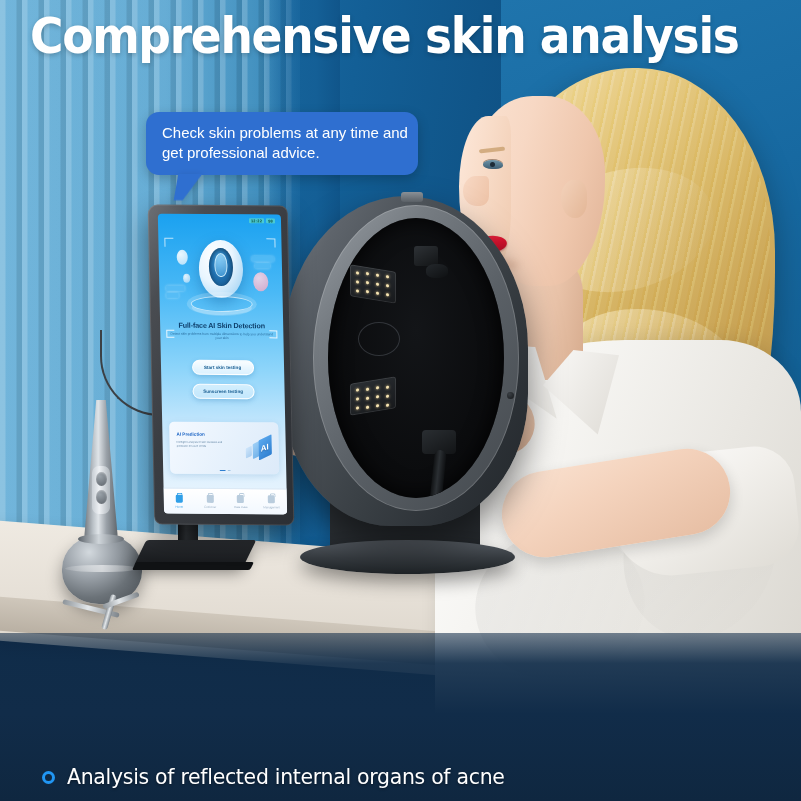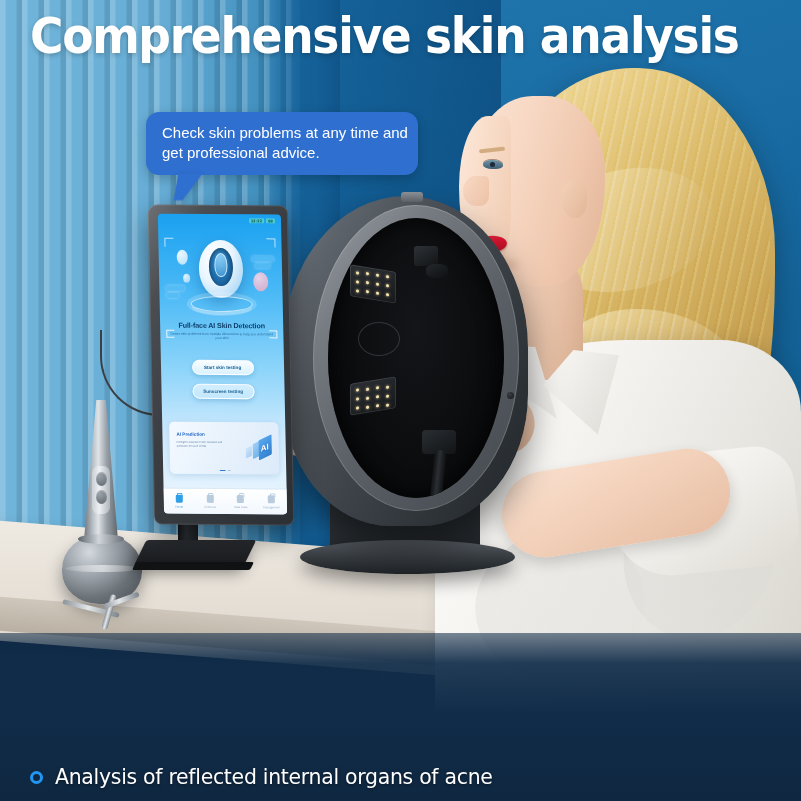--- a/index.html
+++ b/index.html
@@ -523,21 +523,21 @@
     background:linear-gradient(170deg,#f9e0cf,#ecc5ab);
     transform:rotate(6deg);
   }
 
   
   .band{
     position:absolute; left:0; bottom:0; width:801px; height:168px;
     background:linear-gradient(180deg,rgba(14,41,70,.55) 0%,rgba(16,44,73,.92) 18%,#112c49 48%,#0f2740 100%);
   }
   .bullets{
-    position:absolute; left:30px; bottom:6px; width:760px;
+    position:absolute; left:42px; bottom:6px; width:760px;
   }
   .bullet-row{
     display:flex; align-items:center; gap:12px; height:36px;
   }
   .bullet-mark{
     flex:0 0 auto; width:13px; height:13px; border-radius:50%;
     border:3.2px solid #2196f3; box-sizing:border-box;
   }
   .bullet-text{
     color:#ffffff; font-size:21.5px; line-height:26px; letter-spacing:-.3px;

